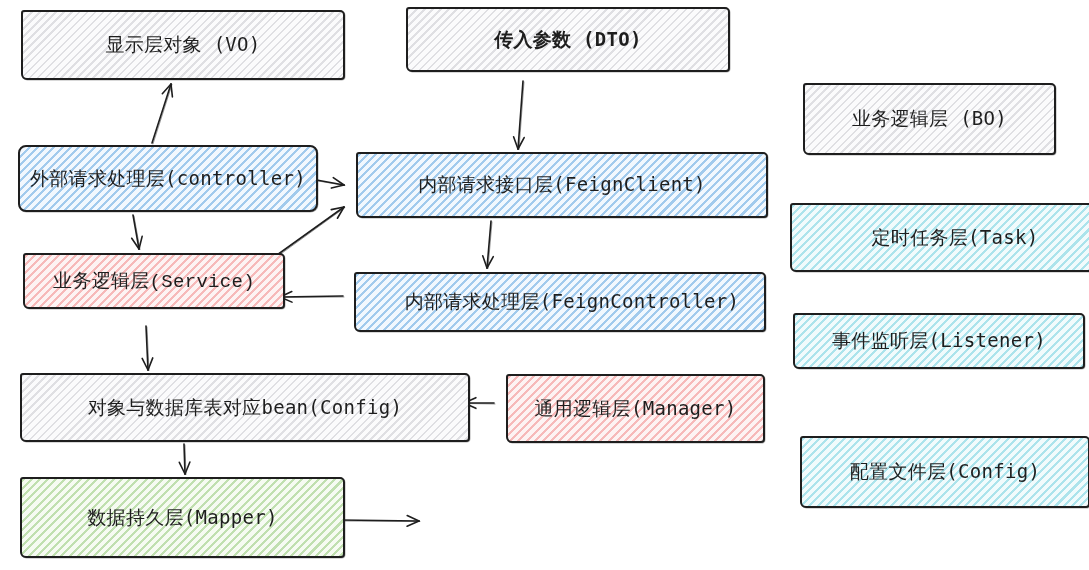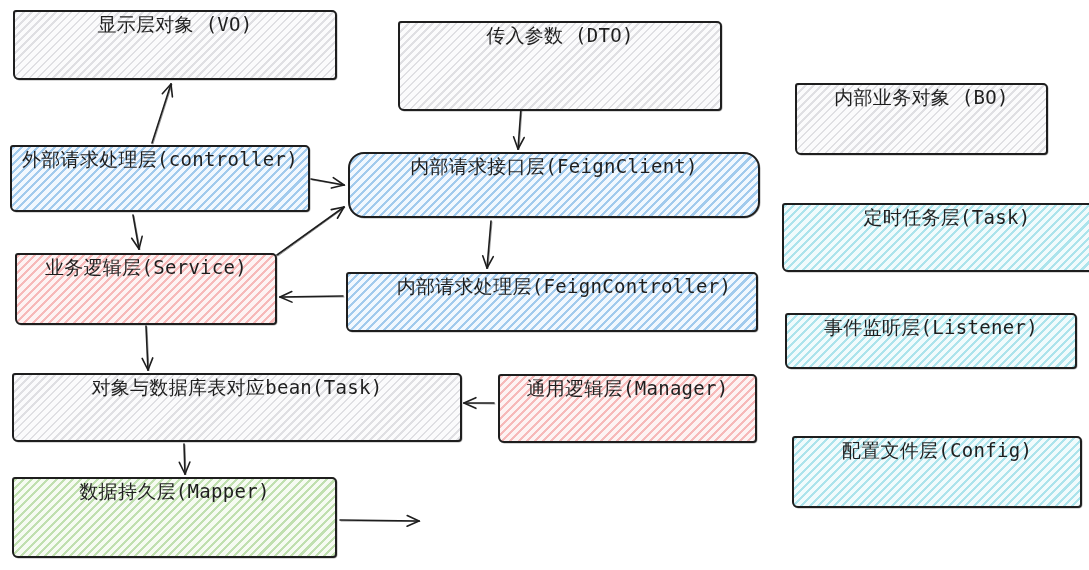--- a/index.html
+++ b/index.html
@@ -14,28 +14,29 @@
     font-family: "DejaVu Sans Mono", "Liberation Mono", monospace;
   }
   #edges {
     position: absolute; left: 0; top: 0;
     width: 1089px; height: 570px;
     pointer-events: none;
   }
   .node {
     position: absolute;
     box-sizing: border-box;
-    display: flex; align-items: flex-start; justify-content: center;
+    display: flex; align-items: center; justify-content: center;
     border: 2px solid #1e1e1e;
     border-radius: 3px 5px 4px 6px;
     color: #1e1e1e;
     font-size: 19px;
     letter-spacing: 0.3px;
     text-align: center;
     box-shadow: 0.5px 0.5px 0 rgba(30,30,30,0.35);
+    margin-left: 8px;
   }
   .node span { padding: 0 6px; white-space: nowrap; }
 
   
   .c-gray {
     background: repeating-linear-gradient(135deg,
       rgba(125,125,138,0.22) 0 1.8px, rgba(0,0,0,0) 1.8px 5.6px), #fbfbfc;
   }
   .c-blue {
     background: repeating-linear-gradient(135deg,
@@ -124,46 +125,46 @@
         <line x1="340" y1="520" x2="419" y2="521" stroke="#1e1e1e" stroke-width="1.6" stroke-linecap="round" opacity="1"></line>
         <line x1="341" y1="521" x2="420" y2="521.5" stroke="#1e1e1e" stroke-width="1" stroke-linecap="round" opacity="0.45"></line>
         <line x1="419" y1="521" x2="407.06370019727603" y2="526.1502181526117" stroke="#1e1e1e" stroke-width="1.6" stroke-linecap="round" opacity="1"></line>
         <line x1="419" y1="521" x2="407.19788908989347" y2="515.5492956358335" stroke="#1e1e1e" stroke-width="1.6" stroke-linecap="round" opacity="1"></line>
       </g>
     </svg>
 
   <div class="node c-gray" style="left:13px;  top:10px;  width:324px; height:70px;">
       <span>显示层对象 (VO)</span>
     </div>
-  <div class="node c-gray" style="left:398px; top:21px;   width:324px; height:90px;">
+  <div class="node c-gray" style="left:398px; top:7px;   width:324px; height:65px;font-weight:bold;">
       <span>传入参数 (DTO)</span>
     </div>
-  <div class="node c-blue" style="left:10px;  top:145px; width:300px; height:67px;">
+  <div class="node c-blue" style="left:10px;  top:145px; width:300px; height:67px;border-radius:8px;">
       <span>外部请求处理层(controller)</span>
     </div>
-  <div class="node c-blue" style="left:348px; top:152px; width:412px; height:66px;border-radius:16px;">
+  <div class="node c-blue" style="left:348px; top:152px; width:412px; height:66px;">
       <span>内部请求接口层(FeignClient)</span>
     </div>
-  <div class="node c-red" style="left:15px;  top:253px; width:262px; height:72px;">
+  <div class="node c-red" style="left:15px;  top:253px; width:262px; height:56px;font-family:Liberation Mono, monospace;">
       <span>业务逻辑层(Service)</span>
     </div>
   <div class="node c-blue" style="left:346px; top:272px; width:412px; height:60px;padding-left:24px;">
       <span>内部请求处理层(FeignController)</span>
     </div>
   <div class="node c-gray" style="left:12px;  top:373px; width:450px; height:69px;">
-      <span>对象与数据库表对应bean(Task)</span>
+      <span>对象与数据库表对应bean(Config)</span>
     </div>
   <div class="node c-red" style="left:498px; top:374px; width:259px; height:69px;">
       <span>通用逻辑层(Manager)</span>
     </div>
   <div class="node c-green" style="left:12px;  top:477px; width:325px; height:81px;">
       <span>数据持久层(Mapper)</span>
     </div>
   <div class="node c-gray" style="left:795px; top:83px;  width:253px; height:72px;">
-      <span>内部业务对象 (BO)</span>
+      <span>业务逻辑层 (BO)</span>
     </div>
   <div class="node c-cyan" style="left:782px; top:203px; width:330px; height:69px;">
       <span>定时任务层(Task)</span>
     </div>
   <div class="node c-cyan" style="left:785px; top:313px; width:292px; height:56px;">
       <span>事件监听层(Listener)</span>
     </div>
   <div class="node c-cyan" style="left:792px; top:436px; width:290px; height:72px;">
       <span>配置文件层(Config)</span>
     </div>

